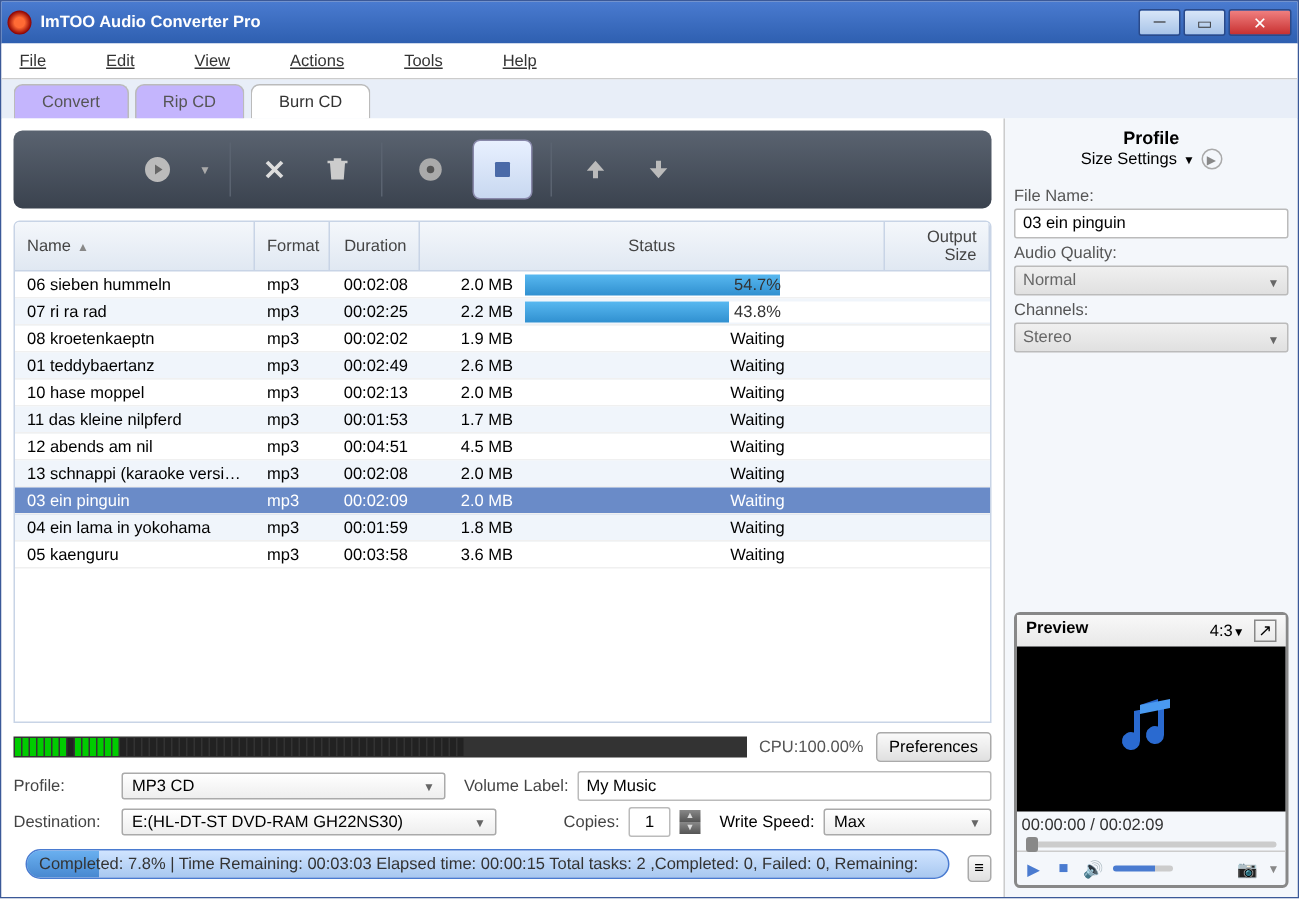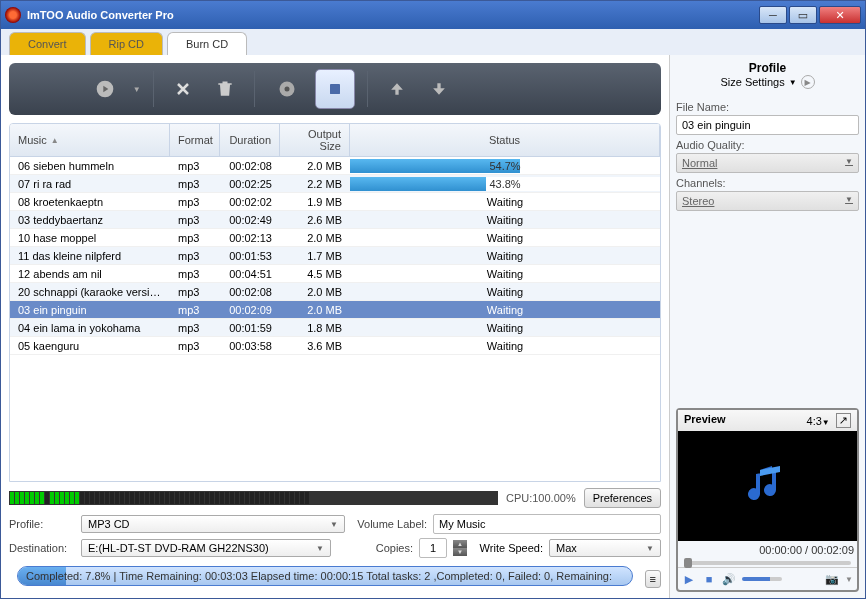--- a/index.html
+++ b/index.html
@@ -8,21 +8,21 @@
 .titlebar { height: 28px; background: linear-gradient(#4a7bd0, #2e5fb0); display: flex; align-items: center; padding: 0 4px; color: #fff; }
 .titlebar-icon { width: 16px; height: 16px; background: radial-gradient(circle, #ff6b35 30%, #8b0000 70%); border-radius: 50%; margin-right: 6px; }
 .titlebar-title { flex: 1; font-weight: bold; }
 .win-btns { display: flex; gap: 2px; }
 .win-btn { width: 28px; height: 18px; border: 1px solid #2a4a8a; border-radius: 2px; display: flex; align-items: center; justify-content: center; cursor: pointer; }
 .win-btn.min, .win-btn.max { background: linear-gradient(#d8e6f8, #a8c4e8); color: #333; }
 .win-btn.close { background: linear-gradient(#f08080, #c83030); color: #fff; width: 42px; }
 .menubar { height: 24px; background: #fff; border-bottom: 1px solid #ccc; display: flex; align-items: center; padding: 0 12px; gap: 40px; }
 .menu-item { text-decoration: underline; color: #333; cursor: pointer; }
 .tabbar { height: 26px; background: #e8eef8; display: flex; align-items: flex-end; padding: 0 8px; gap: 4px; }
-.tab { padding: 5px 18px; border: 1px solid #bbb; border-bottom: none; border-radius: 6px 6px 0 0; background: #eab308; color: #555; cursor: pointer; }
+.tab { padding: 5px 18px; border: 1px solid #bbb; border-bottom: none; border-radius: 6px 6px 0 0; background: #c4b5fd; color: #555; cursor: pointer; }
 .tab.active { background: #fff; color: #333; }
 .content { flex: 1; display: flex; }
 .main { flex: 1; display: flex; flex-direction: column; background: #fff; }
 .toolbar-dark { height: 52px; background: linear-gradient(#5a6370, #3a424e); border-radius: 6px; margin: 8px; display: flex; align-items: center; gap: 8px; padding: 0 12px; }
 .tool-btn { width: 34px; height: 34px; border-radius: 5px; display: flex; align-items: center; justify-content: center; color: #ddd; cursor: pointer; }
 .tool-btn.big { width: 40px; height: 40px; }
 .tool-btn.highlight { background: linear-gradient(#e8f0ff, #c8d8f0); border: 1px solid #88a; }
 .tool-btn svg { width: 20px; height: 20px; }
 .sep-v { width: 1px; height: 36px; background: #5a6370; margin: 0 4px; }
 .table-wrap { flex: 1; margin: 0 8px; border: 1px solid #c8d4e6; border-radius: 4px 4px 0 0; overflow: hidden; display: flex; flex-direction: column; }
@@ -56,27 +56,27 @@
 .combo .arrow { font-size: 8px; color: #666; }
 .statusbar { height: 20px; margin: 0 8px 6px; border: 1px solid #4a7bd0; border-radius: 10px; background: linear-gradient(#d0e4ff,#a8c8f0); display: flex; align-items: center; padding: 0 8px; color: #333; position: relative; overflow: hidden; }
 .status-prog { position: absolute; left: 0; top: 0; bottom: 0; width: 7.8%; background: linear-gradient(#6ab0f0,#4888d0); }
 .status-text { position: relative; z-index: 1; white-space: nowrap; }
 .sidebar { width: 196px; background: #f4f7fb; border-left: 1px solid #ccc; display: flex; flex-direction: column; padding: 6px; }
 .side-head { display: flex; justify-content: space-between; align-items: center; margin-bottom: 8px; flex-direction: column; }
 .side-head b { font-size: 12px; }
 .side-set { display: flex; align-items: center; gap: 4px; cursor: pointer; }
 .side-label { color: #555; margin: 4px 0 2px; }
 .side-input { width: 100%; border: 1px solid #bbb; padding: 3px 5px; background: #fff; border-radius: 2px; }
-.side-combo { width: 100%; border: 1px solid #bbb; padding: 3px 5px; background: linear-gradient(#f0f0f0,#e0e0e0); border-radius: 2px; display: flex; justify-content: space-between; align-items: flex-start; color: #666; text-decoration: underline; }
+.side-combo { width: 100%; border: 1px solid #bbb; padding: 3px 5px; background: linear-gradient(#f0f0f0,#e0e0e0); border-radius: 2px; display: flex; justify-content: space-between; align-items: flex-end; color: #666; }
 .preview { margin-top: auto; border: 2px solid #888; border-radius: 4px; }
 .preview-head { display: flex; justify-content: space-between; padding: 3px 6px; background: linear-gradient(#f8f8f8,#e8e8e8); }
 .preview-head b { font-size: 11px; }
 .preview-body { height: 110px; background: #000; display: flex; align-items: center; justify-content: center; }
 .note-icon { width: 48px; height: 48px; }
-.preview-time { text-align: right; padding: 3px; color: #333; }
+.preview-time { text-align: left; padding: 3px; color: #333; }
 .preview-ctrl { display: flex; align-items: center; gap: 6px; padding: 4px; border-top: 1px solid #ccc; }
 .pc-btn { width: 14px; height: 14px; color: #4a7bd0; cursor: pointer; display: flex; align-items: center; justify-content: center; }
 .slider { flex: 1; height: 4px; background: #ccc; border-radius: 2px; position: relative; }
 .slider-thumb { position: absolute; left: 0; top: -3px; width: 8px; height: 10px; background: #888; border-radius: 2px; }
 .vol-slider { width: 40px; height: 4px; background: linear-gradient(to right,#4a7bd0 70%,#ccc 70%); border-radius: 2px; }
 .spinner { display: flex; flex-direction: column; }
 .spin-btn { width: 14px; height: 8px; background: linear-gradient(#888,#555); font-size: 6px; color: #ddd; display: flex; align-items: center; justify-content: center; cursor: pointer; }
 </style>
 </head>
 <body>
@@ -85,20 +85,28 @@
   <div class="titlebar">
     <div class="titlebar-icon"></div>
     <div class="titlebar-title">ImTOO Audio Converter Pro</div>
     <div class="win-btns">
       <div class="win-btn min">─</div>
       <div class="win-btn max">▭</div>
       <div class="win-btn close">✕</div>
     </div>
   </div>
 
+  <div class="menubar">
+    <span class="menu-item">File</span>
+    <span class="menu-item">Edit</span>
+    <span class="menu-item">View</span>
+    <span class="menu-item">Actions</span>
+    <span class="menu-item">Tools</span>
+    <span class="menu-item">Help</span>
+  </div>
 
   <div class="tabbar">
     <div class="tab">Convert</div>
     <div class="tab">Rip CD</div>
     <div class="tab active">Burn CD</div>
   </div>
 
   <div class="content">
     <div class="main">
       <div class="toolbar-dark">
@@ -143,27 +151,27 @@
             <svg viewBox="0 0 24 24" fill="#bbb">
               <path d="M12 19l-7-8h5V5h4v6h5z"></path>
             </svg>
           </div>
         <div style="flex:1"></div>
       </div>
 
       <div class="table-wrap">
         <div class="thead">
           <div class="th col-name">
-              <span>Music</span>
+              <span>Name</span>
               <span class="sort">▲</span>
             </div>
           <div class="th col-format">Format</div>
           <div class="th col-duration">Duration</div>
+          <div class="th col-status">Status</div>
           <div class="th col-size">Output Size</div>
-          <div class="th col-status">Status</div>
         </div>
         <div class="tbody" id="tbody">
             <div class="trow">
               <div class="td col-name">06 sieben hummeln</div>
               <div class="td col-format">mp3</div>
               <div class="td col-duration">00:02:08</div>
               <div class="td col-size">2.0 MB</div>
               <div class="status-cell">
                 <div class="progress">
                   <div class="progress-bar" style="width:54.7%"></div>
@@ -184,21 +192,21 @@
               </div>
             </div>
             <div class="trow">
               <div class="td col-name">08 kroetenkaeptn</div>
               <div class="td col-format">mp3</div>
               <div class="td col-duration">00:02:02</div>
               <div class="td col-size">1.9 MB</div>
               <div class="status-cell">Waiting</div>
             </div>
             <div class="trow">
-              <div class="td col-name">03 teddybaertanz</div>
+              <div class="td col-name">01 teddybaertanz</div>
               <div class="td col-format">mp3</div>
               <div class="td col-duration">00:02:49</div>
               <div class="td col-size">2.6 MB</div>
               <div class="status-cell">Waiting</div>
             </div>
             <div class="trow">
               <div class="td col-name">10 hase moppel</div>
               <div class="td col-format">mp3</div>
               <div class="td col-duration">00:02:13</div>
               <div class="td col-size">2.0 MB</div>
@@ -212,21 +220,21 @@
               <div class="status-cell">Waiting</div>
             </div>
             <div class="trow">
               <div class="td col-name">12 abends am nil</div>
               <div class="td col-format">mp3</div>
               <div class="td col-duration">00:04:51</div>
               <div class="td col-size">4.5 MB</div>
               <div class="status-cell">Waiting</div>
             </div>
             <div class="trow">
-              <div class="td col-name">20 schnappi (karaoke version)</div>
+              <div class="td col-name">13 schnappi (karaoke version)</div>
               <div class="td col-format">mp3</div>
               <div class="td col-duration">00:02:08</div>
               <div class="td col-size">2.0 MB</div>
               <div class="status-cell">Waiting</div>
             </div>
             <div class="trow selected">
               <div class="td col-name">03 ein pinguin</div>
               <div class="td col-format">mp3</div>
               <div class="td col-duration">00:02:09</div>
               <div class="td col-size">2.0 MB</div>
@@ -312,21 +320,21 @@
             <div class="vu-seg off"></div>
             <div class="vu-seg off"></div>
         </div>
         <span class="cpu-label">CPU:100.00%</span>
         <button class="pref-btn">Preferences</button>
       </div>
 
       <div class="form-rows">
         <div class="form-row">
           <span class="form-label">Profile:</span>
-          <div class="combo" style="width:264px">
+          <div class="combo" style="width:216px">
               <span>MP3 CD</span>
               <span class="arrow">▼</span>
             </div>
           <span class="form-label" style="width:76px;text-align:right">Volume Label:</span>
           <input class="side-input" style="flex: 1 1 0%;" value="My Music">
         </div>
         <div class="form-row">
           <span class="form-label">Destination:</span>
           <div class="combo" style="width:250px">
               <span>E:(HL-DT-ST DVD-RAM GH22NS30)</span>

